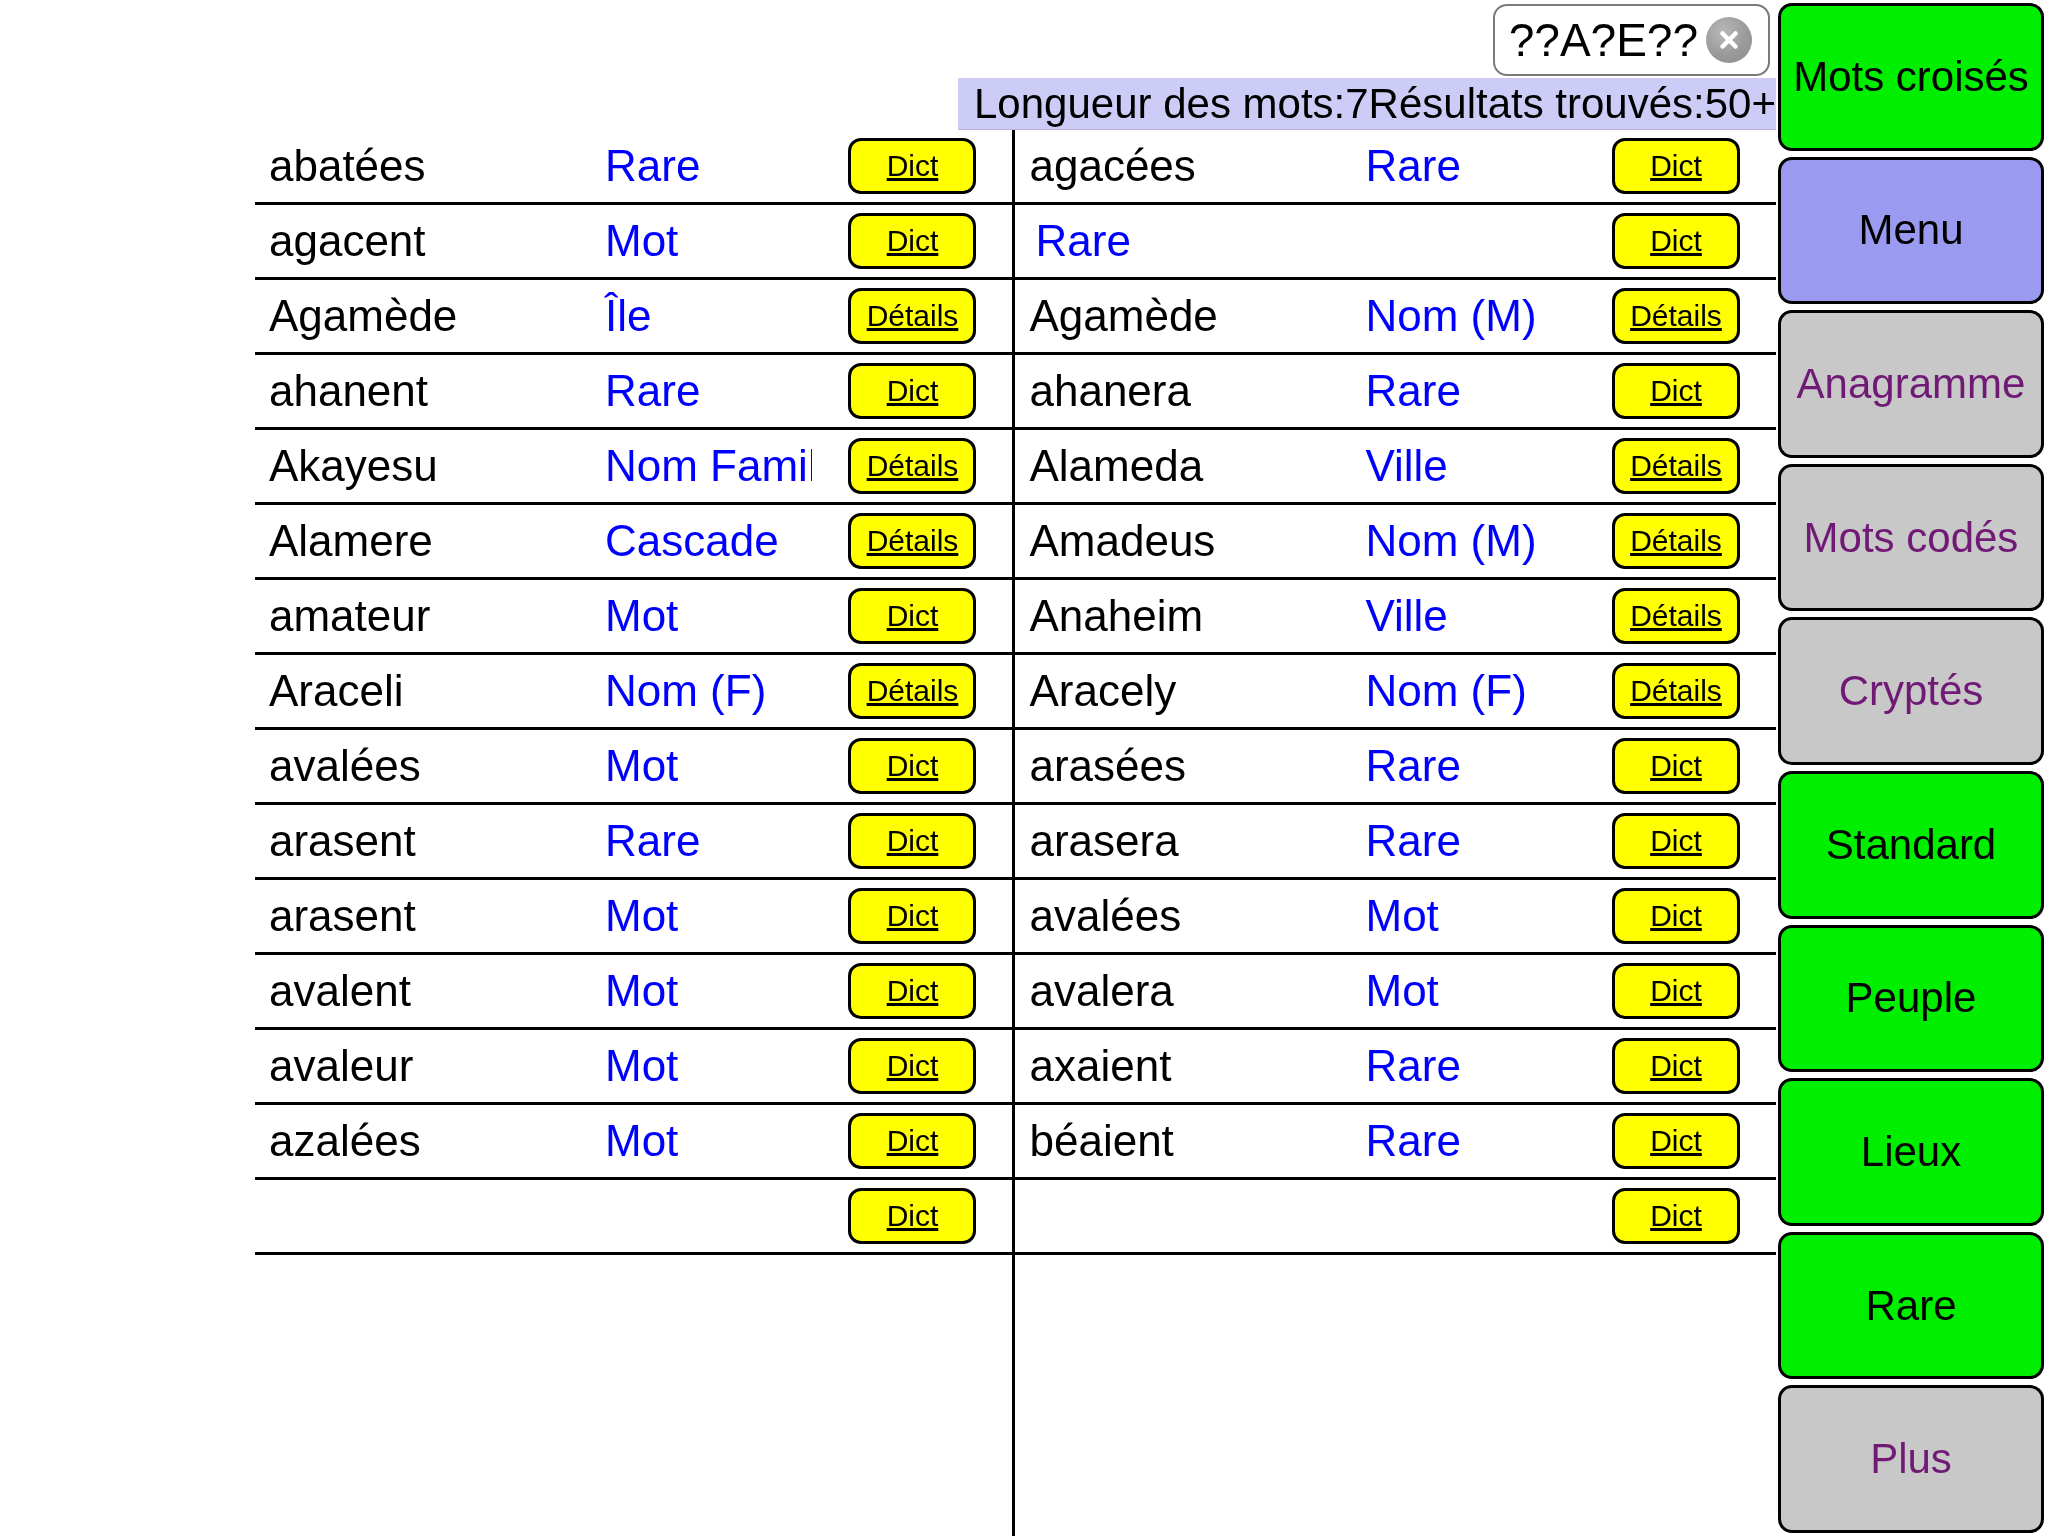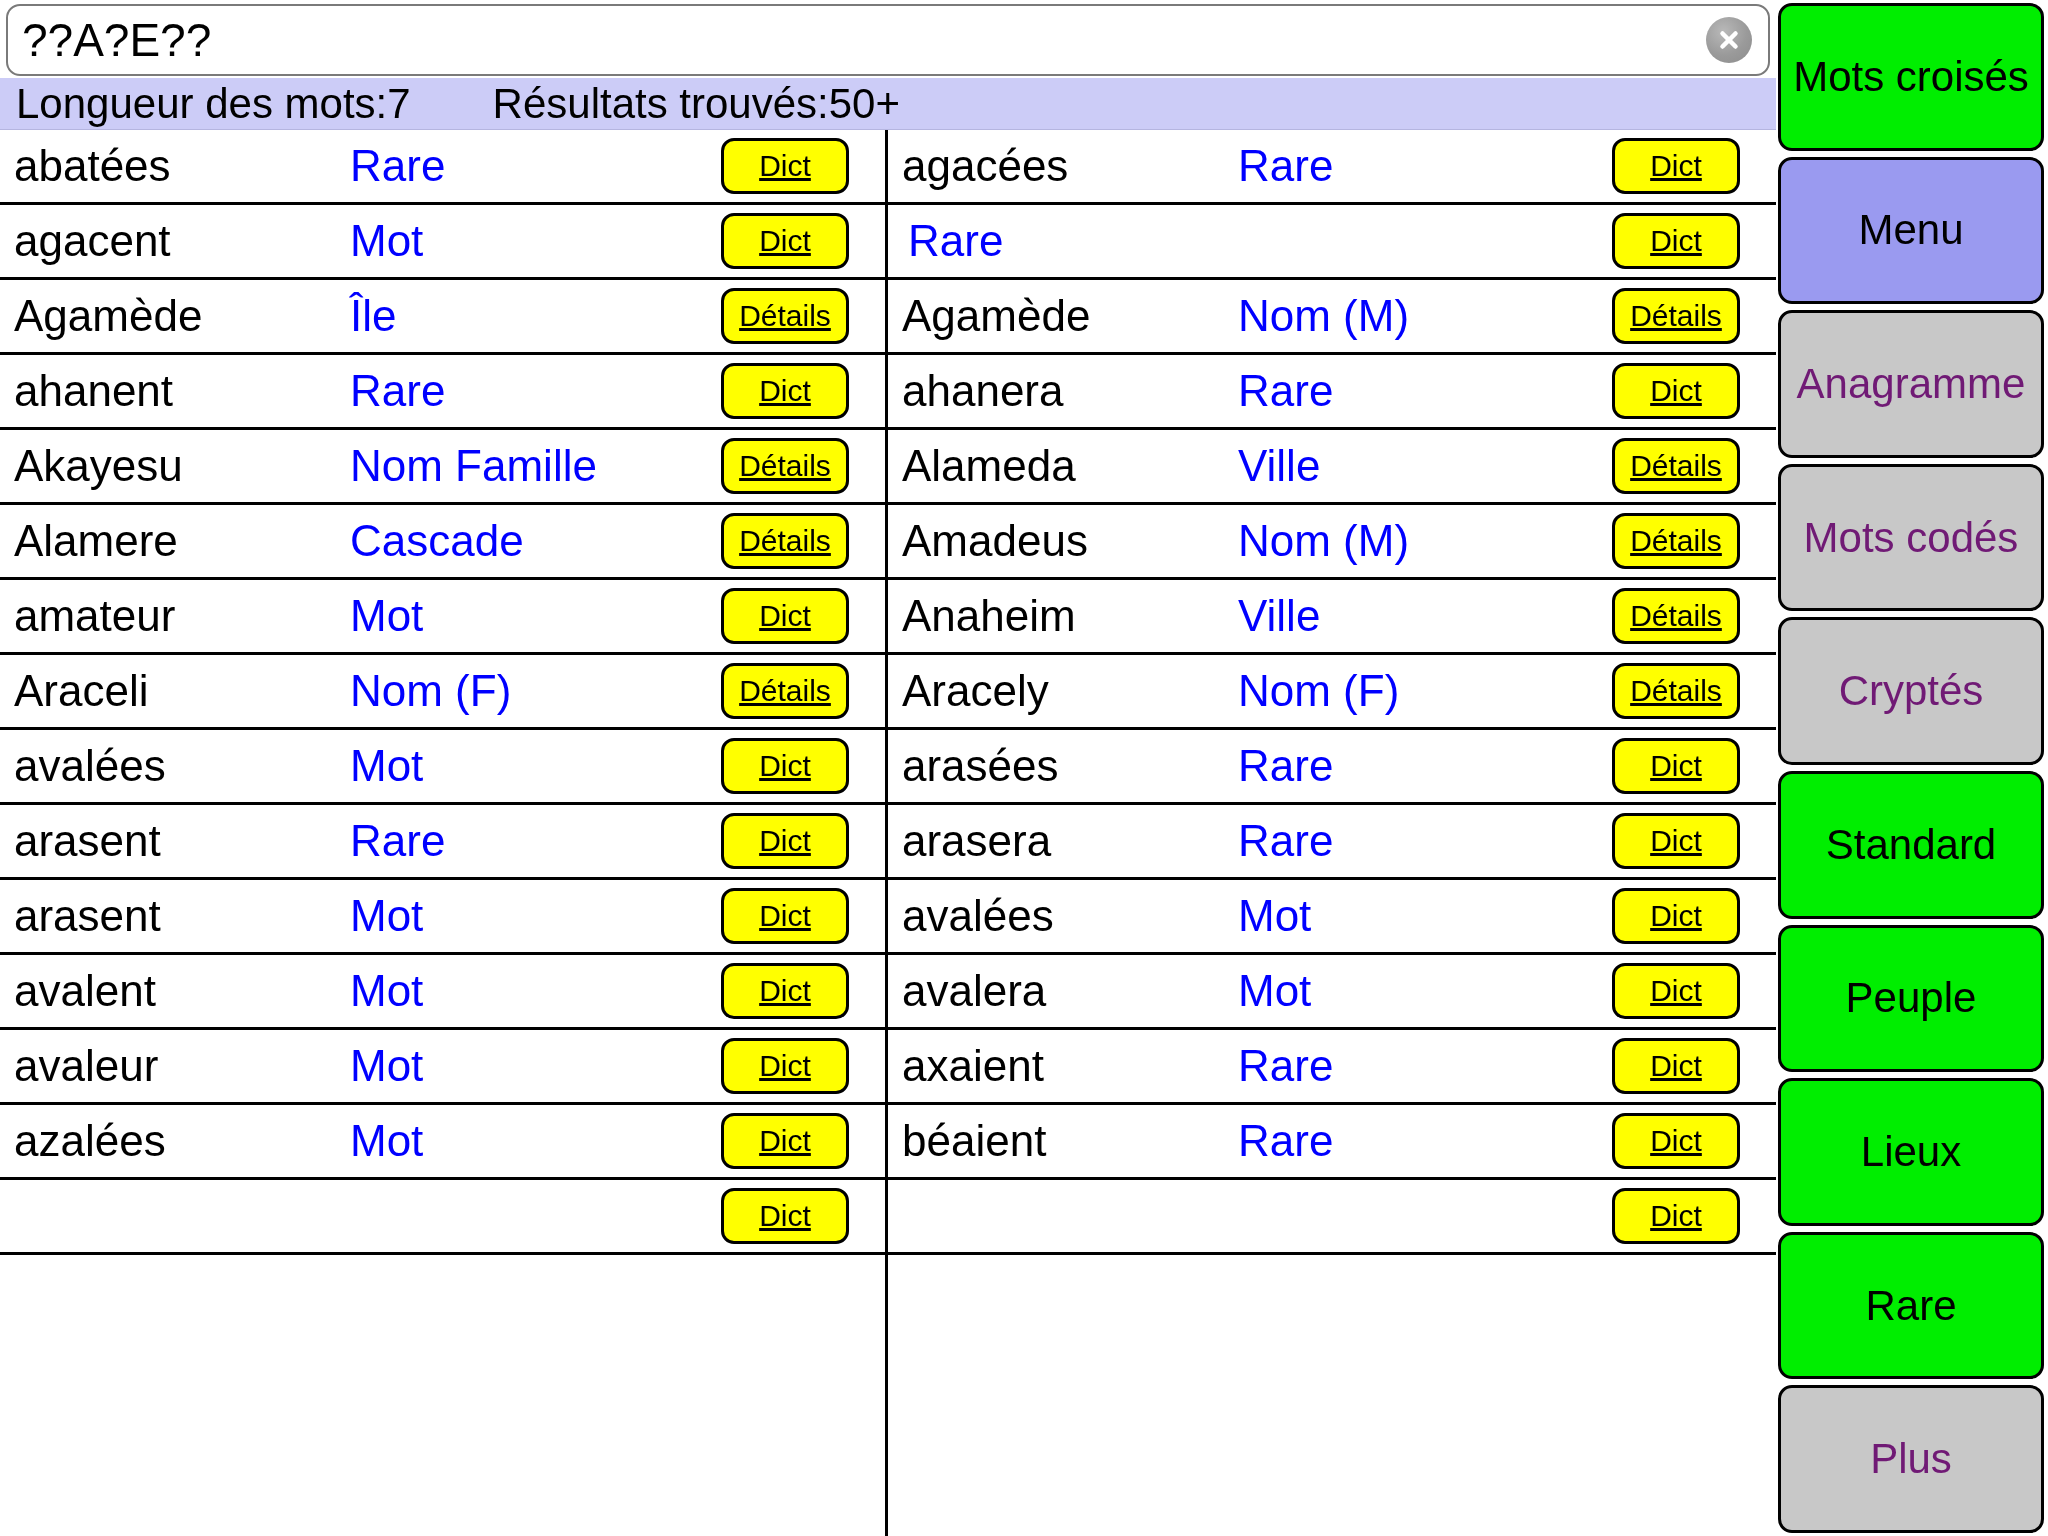--- a/index.html
+++ b/index.html
@@ -22,20 +22,21 @@
   }
 
   
   .main-pane {
     width: 1776px;
     height: 1536px;
     display: flex;
     flex-direction: column;
     background: #ffffff;
     overflow: hidden;
+    align-items: flex-end;
   }
 
   
   .searchbar-wrap {
     position: relative;
     height: 78px;
     flex: 0 0 78px;
     padding: 4px 6px 2px 6px;
   }
   .searchfield {
@@ -74,21 +75,20 @@
   .clear-btn svg { display: block; }
 
   
   .infobar {
     flex: 0 0 52px;
     height: 52px;
     background: #ccccf7;
     display: flex;
     align-items: center;
     padding-left: 16px;
-    gap: 82px;
     border-bottom: 1px solid #b5b5e0;
   }
   .infobar span {
     font-size: 42px;
     color: #000000;
     line-height: 1;
     white-space: nowrap;
   }
 
   

